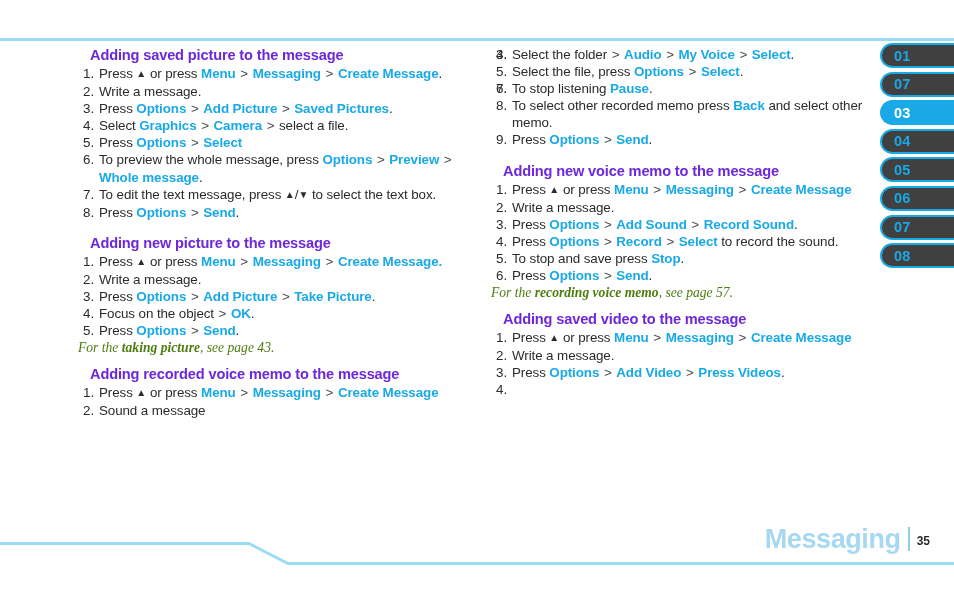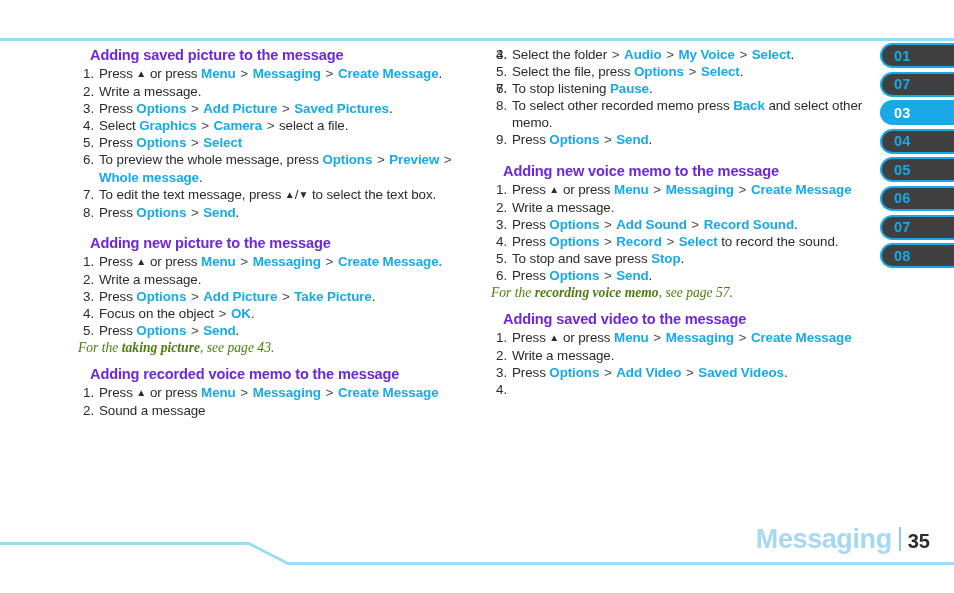--- a/index.html
+++ b/index.html
@@ -141,21 +141,21 @@
     line-height: 28px;
     font-family: "Liberation Sans", sans-serif;
   }
   .footer .divider {
     width: 2px;
     height: 24px;
     background: #8ecdea;
     margin: 0 7px 2px 7px;
   }
   .footer .pagenum {
-    font-size: 20px;
+    font-size: 12px;
     font-weight: bold;
     color: #2b2b2b;
     line-height: 20px;
     margin-bottom: 2px;
     font-family: "Liberation Sans", sans-serif;
   }
 </style>
 </head>
 <body>
 
@@ -217,21 +217,21 @@
           <li><span class="num">5.</span><span>To stop and save press <span class="lnk">Stop</span>.</span></li>
           <li><span class="num">6.</span><span>Press <span class="lnk">Options</span> <span class="sep">&gt;</span> <span class="lnk">Send</span>.</span></li>
         </ol>
         <p class="note">For the <b>recording voice memo</b>, see page 57.</p>
       </div>
       <div class="section">
         <h2 class="section-title">Adding saved video to the message</h2>
         <ol class="steps">
           <li><span class="num">1.</span><span>Press <span class="tri">▲</span> or press <span class="lnk">Menu</span> <span class="sep">&gt;</span> <span class="lnk">Messaging</span> <span class="sep">&gt;</span> <span class="lnk">Create Message</span></span></li>
           <li><span class="num">2.</span><span>Write a message.</span></li>
-          <li><span class="num">3.</span><span>Press <span class="lnk">Options</span> <span class="sep">&gt;</span> <span class="lnk">Add Video</span> <span class="sep">&gt;</span> <span class="lnk">Saved Videos</span>.</span></li>
+          <li><span class="num">3.</span><span>Press <span class="lnk">Options</span> <span class="sep">&gt;</span> <span class="lnk">Add Video</span> <span class="sep">&gt;</span> <span class="lnk">Press Videos</span>.</span></li>
           <li><span class="num">4.</span></li>
         </ol>
       </div>
     </div>
 </div>
 
 <div class="tab-rail" id="tab-rail">
     <div class="tab">
       <span class="tab-num">01</span>
     </div>

